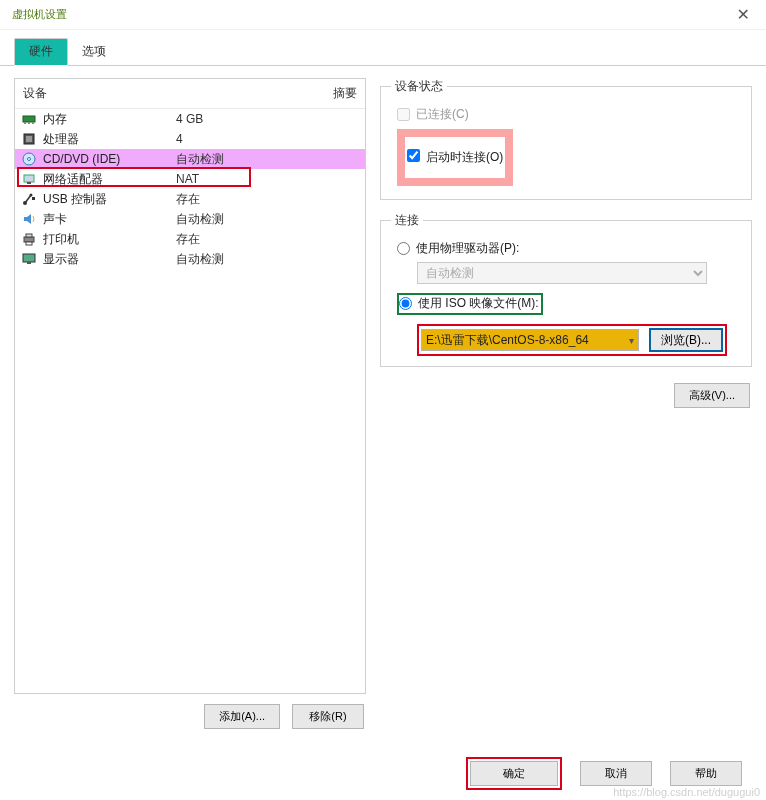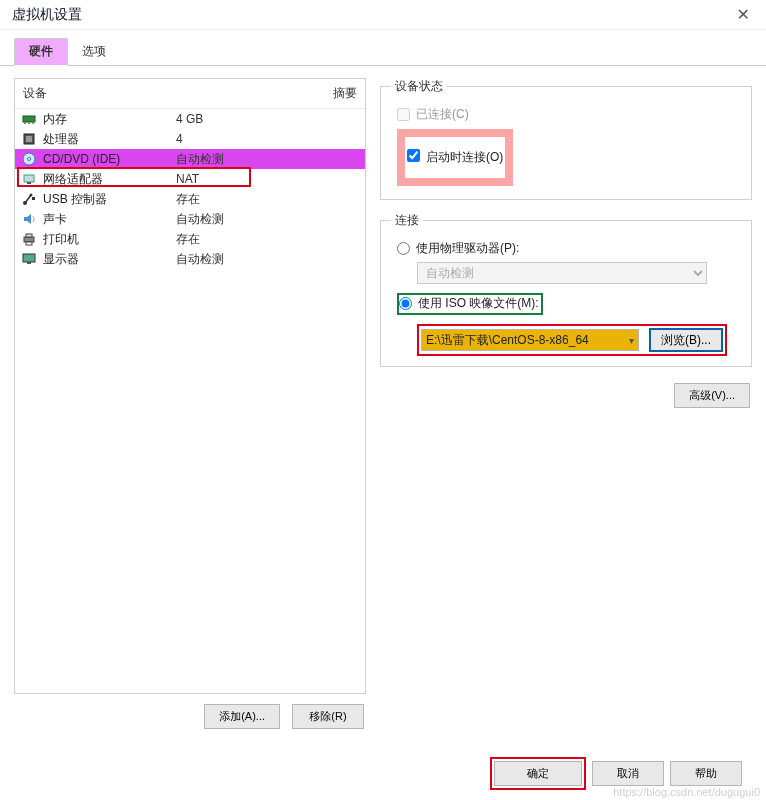--- a/index.html
+++ b/index.html
@@ -15,21 +15,21 @@
     position: relative;
   }
   .titlebar {
     display: flex;
     align-items: center;
     justify-content: space-between;
     height: 30px;
     padding: 0 10px 0 12px;
     border-bottom: 1px solid #f0f0f0;
   }
-  .titlebar .title { font-size: 14px; color: #0f172a; }
+  .titlebar .title { font-size: 11px; color: #4d7c0f; }
   .titlebar .close-icon {
     font-size: 16px;
     color: #555;
     cursor: pointer;
     padding: 2px 6px;
     line-height: 1;
   }
   .tabs {
     display: flex;
     align-items: flex-end;
@@ -40,25 +40,24 @@
   .tab {
     padding: 4px 14px 5px 14px;
     position: relative;
     cursor: pointer;
     font-size: 12px;
     color: #333;
   }
   .tab.active {
     border: 1px solid #ccc;
     border-bottom: 1px solid #fff;
-    background: #f0abfc;
+    background: #14b8a6;
     margin-bottom: -1px;
     border-top-left-radius: 2px;
     border-top-right-radius: 2px;
-    font-weight: bold;
   }
   .main {
     display: flex;
     padding: 12px 14px 0 14px;
     gap: 14px;
   }
   .left-panel {
     width: 352px;
     display: flex;
     flex-direction: column;
@@ -79,21 +78,21 @@
   }
   .dev-header .col-dev { flex: 0 0 155px; }
   .dev-list { flex: 1; overflow: hidden; }
   .dev-row {
     display: flex;
     align-items: center;
     padding: 2px 6px;
     height: 20px;
     cursor: pointer;
   }
-  .dev-row.selected { background: #d946ef; }
+  .dev-row.selected { background: #f0abfc; }
   .dev-row .ico {
     width: 16px; height: 16px;
     margin-right: 6px;
     display: inline-flex;
     align-items: center;
     justify-content: center;
   }
   .dev-row .lbl { flex: 0 0 133px; }
   .dev-row .sum { flex: 1; color: #333; }
   .cd-highlight {
@@ -187,21 +186,21 @@
   .adv-row {
     display: flex;
     justify-content: flex-end;
     padding: 4px 2px;
   }
   .bottom-bar {
     position: absolute;
     bottom: 10px;
     right: 24px;
     display: flex;
-    gap: 6px;
+    gap: 18px;
     align-items: center;
   }
   .ok-wrap { position: relative; border:2px solid #d9001b; padding:2px; }
   .rb-hl-wrap { position: relative; display:inline-block; border:2px solid #15803d; padding:0 2px 0 0; }
   .iso-hl-wrap { position: relative; display:inline-flex; border:2px solid #d9001b; padding:2px; gap:10px; align-items:center; }
   .connect-on-hl { position: relative; display:inline-flex; border:8px solid #fca5a5; padding:12px 2px; align-items:flex-start; gap:6px;}
   .watermark {
     position: absolute;
     right: 6px;
     bottom: 2px;

